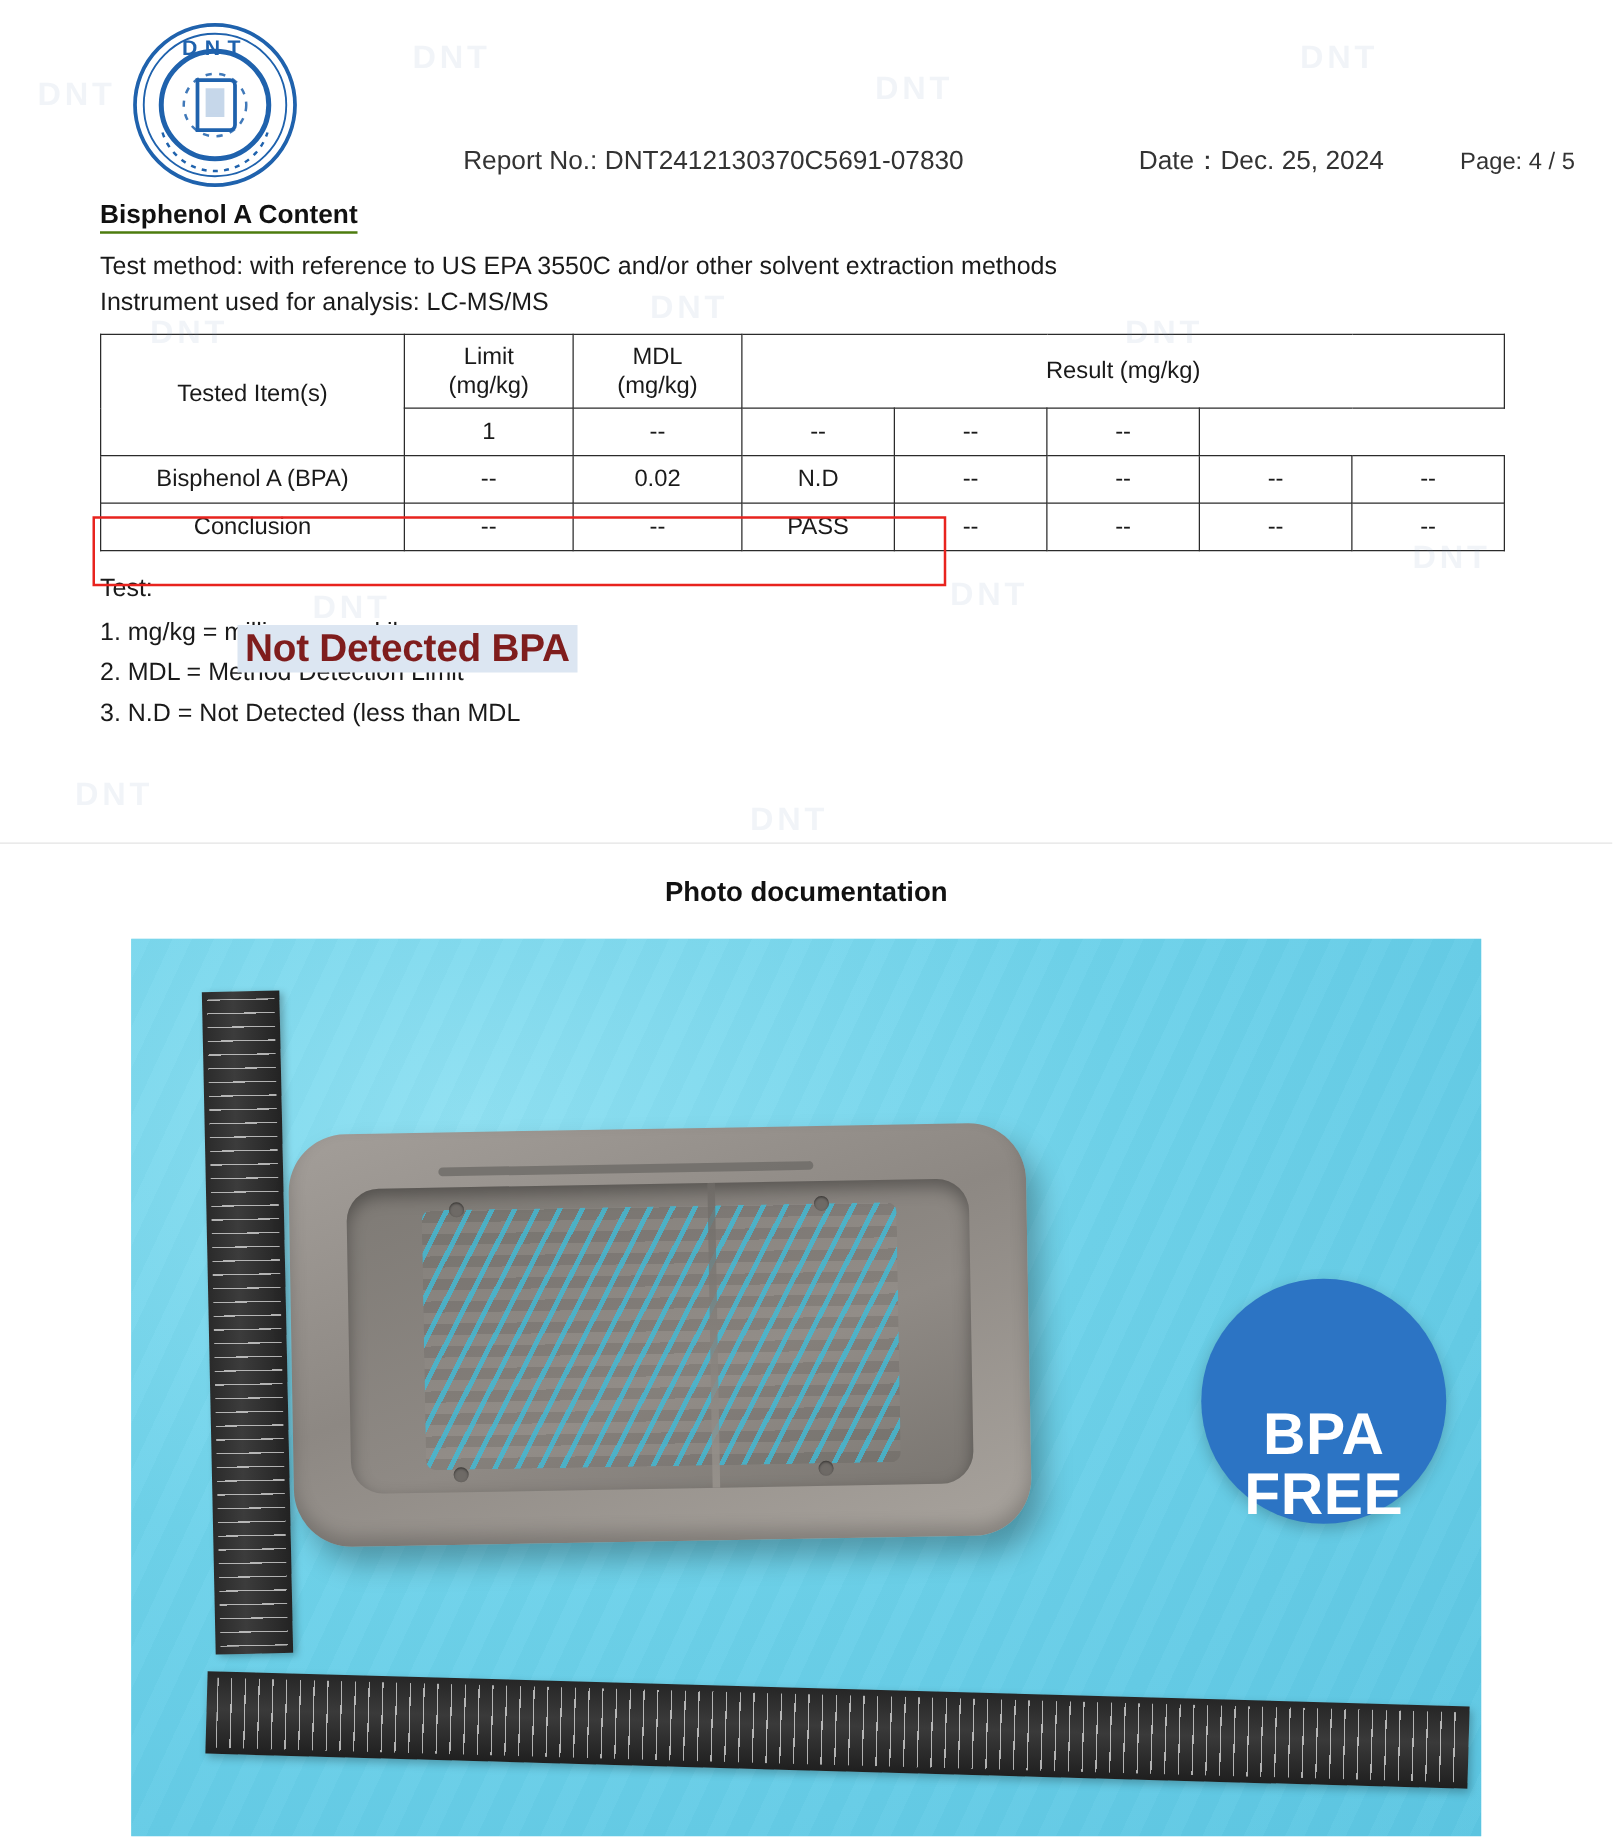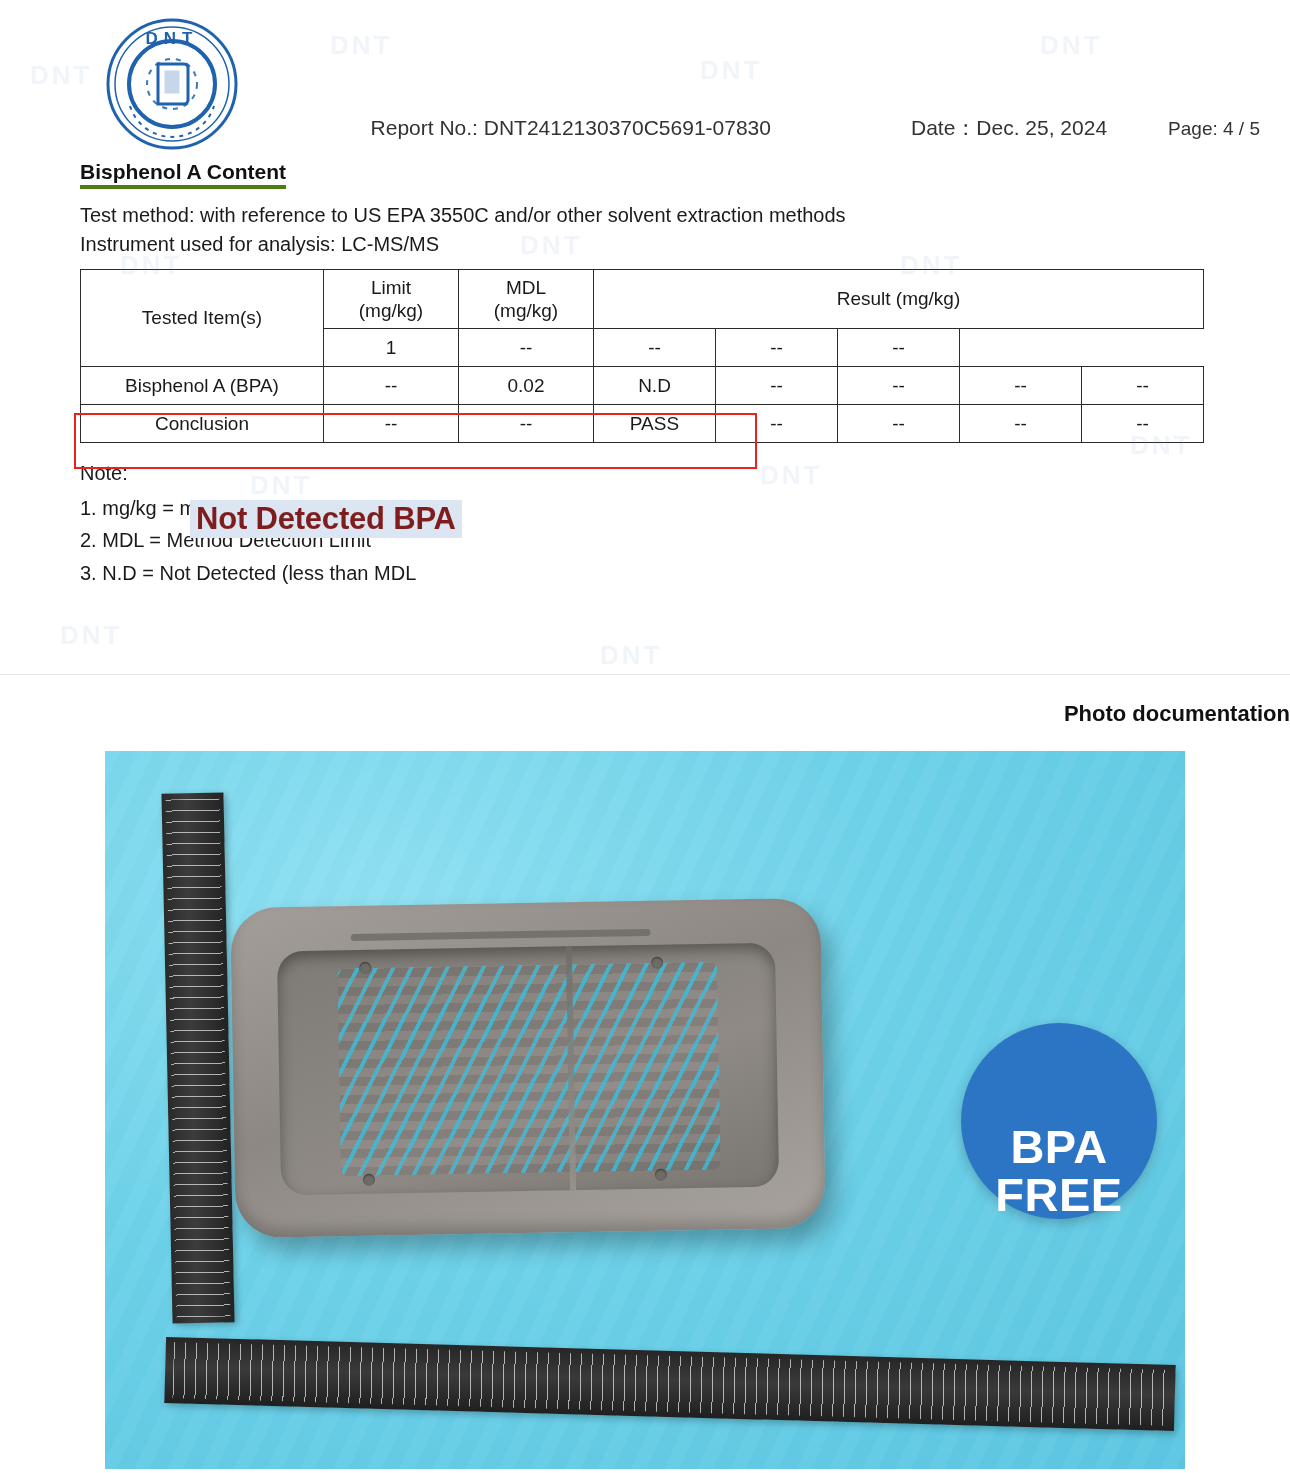--- a/index.html
+++ b/index.html
@@ -63,21 +63,21 @@
   }
 
   
   .section {
     padding: 0 80px 0 80px;
   }
   .section-title {
     font-size: 21px;
     font-weight: bold;
     color: #111;
-    border-bottom: 4px solid #4d7c0f;
+    border-bottom: 2px solid #4d7c0f;
     display: inline-block;
     padding-bottom: 1px;
     margin-bottom: 12px;
   }
   .meta-line {
     font-size: 20px;
     color: #1a1a1a;
     line-height: 1.45;
   }
 
@@ -145,21 +145,20 @@
     width: 1290px;
     padding-top: 26px;
     text-align: center;
     background: #fff;
   }
   .photo-title {
     font-size: 22px;
     font-weight: bold;
     color: #111;
     margin-bottom: 24px;
-    text-align: right;
   }
   .photo-frame {
     position: relative;
     width: 1080px;
     height: 718px;
     margin: 0 auto;
     background: #6fd4ec;
     overflow: hidden;
   }
   
@@ -371,21 +370,21 @@
           <td>PASS</td>
           <td>--</td>
           <td>--</td>
           <td>--</td>
           <td>--</td>
         </tr>
       </tbody>
     </table>
 
     <div class="note-block">
-      <div class="note-label">Note:</div>
+      <div class="note-label">Test:</div>
       <div>1. mg/kg = milligram per kilogram = ppm</div>
       <div>2. MDL = Method Detection Limit</div>
       <div>3. N.D = Not Detected (less than MDL</div>
     </div>
   </div>
 
   <div class="red-box"></div>
   <div class="annot-text">Not Detected BPA</div>
 </div>
 

